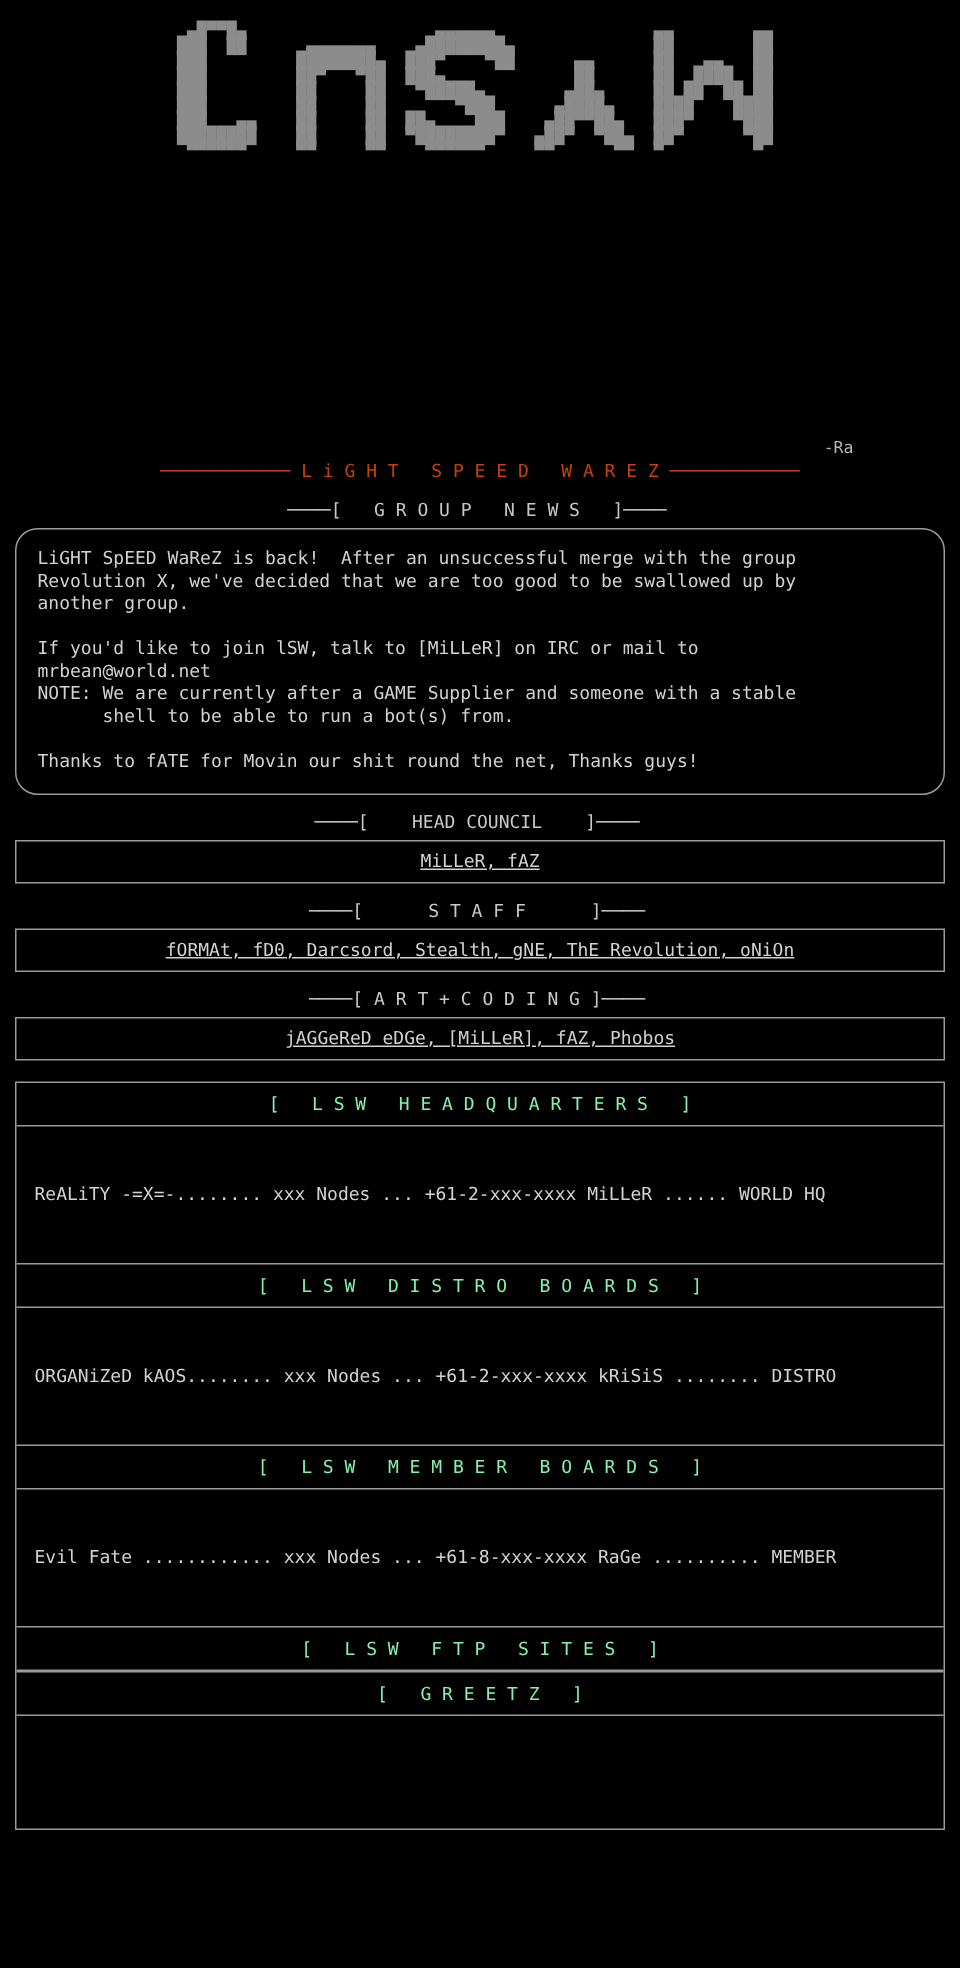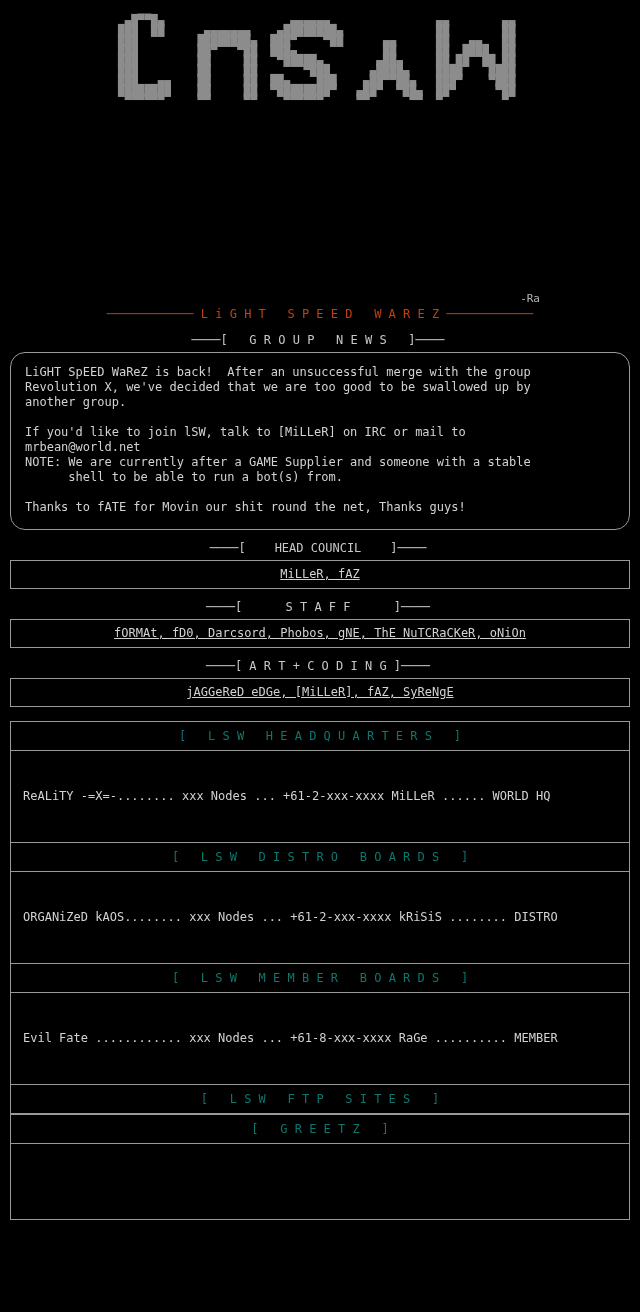--- a/index.html
+++ b/index.html
@@ -25,21 +25,21 @@
     color:#8c8c8c;
     white-space:pre;
     text-align:center;
     height:300px;
     overflow:hidden;
   }
   .logo-sig{
     color:#b4b4b4;
     font-size:11px;
     text-align:right;
-    padding-right:100px;
+    padding-right:71px;
     margin-top:-14px;
     white-space:pre;
   }
 
   
   .rule-title{
     text-align:center;
     color:#c2410c;
     white-space:pre;
     letter-spacing:0px;
@@ -68,21 +68,21 @@
 
   
   .panel{
     border:1px solid #9a9a9a;
     margin:14px 10px 0 10px;
     padding:0;
   }
   .panel .sect-head{
     text-align:center;
     white-space:pre;
-    color:#0f766e;
+    color:#86efac;
     padding:6px 0 6px 0;
     font-size:12px;
     line-height:16px;
   }
   .panel .divider{
     border-top:1px solid #9a9a9a;
     height:0;
     margin:0;
   }
   .panel .rows{
@@ -123,24 +123,24 @@
 mrbean@world.net
 NOTE: We are currently after a GAME Supplier and someone with a stable
       shell to be able to run a bot(s) from.
 
 Thanks to fATE for Movin our shit round the net, Thanks guys!</div>
 
   <div class="bracket-head">────[    HEAD COUNCIL    ]────</div>
   <div class="box center">MiLLeR, fAZ</div>
 
   <div class="bracket-head">────[      S T A F F      ]────</div>
-  <div class="box center">fORMAt, fD0, Darcsord, Phobos, gNE, ThE NuTCRaCKeR, oNiOn</div>
+  <div class="box center">fORMAt, fD0, Darcsord, Stealth, gNE, ThE Revolution, oNiOn</div>
 
   <div class="bracket-head">────[ A R T + C O D I N G ]────</div>
-  <div class="box center">jAGGeReD eDGe, [MiLLeR], fAZ, SyReNgE</div>
+  <div class="box center">jAGGeReD eDGe, [MiLLeR], fAZ, Phobos</div>
 
   <div class="panel">
 
     <div class="sect-head">[   L S W   H E A D Q U A R T E R S   ]</div>
     <div class="divider"></div>
     <div class="rows">
       <div>ReALiTY -=X=-........ xxx Nodes ... +61-2-xxx-xxxx MiLLeR ...... WORLD HQ</div>
     </div>
 
     <div class="divider"></div>

